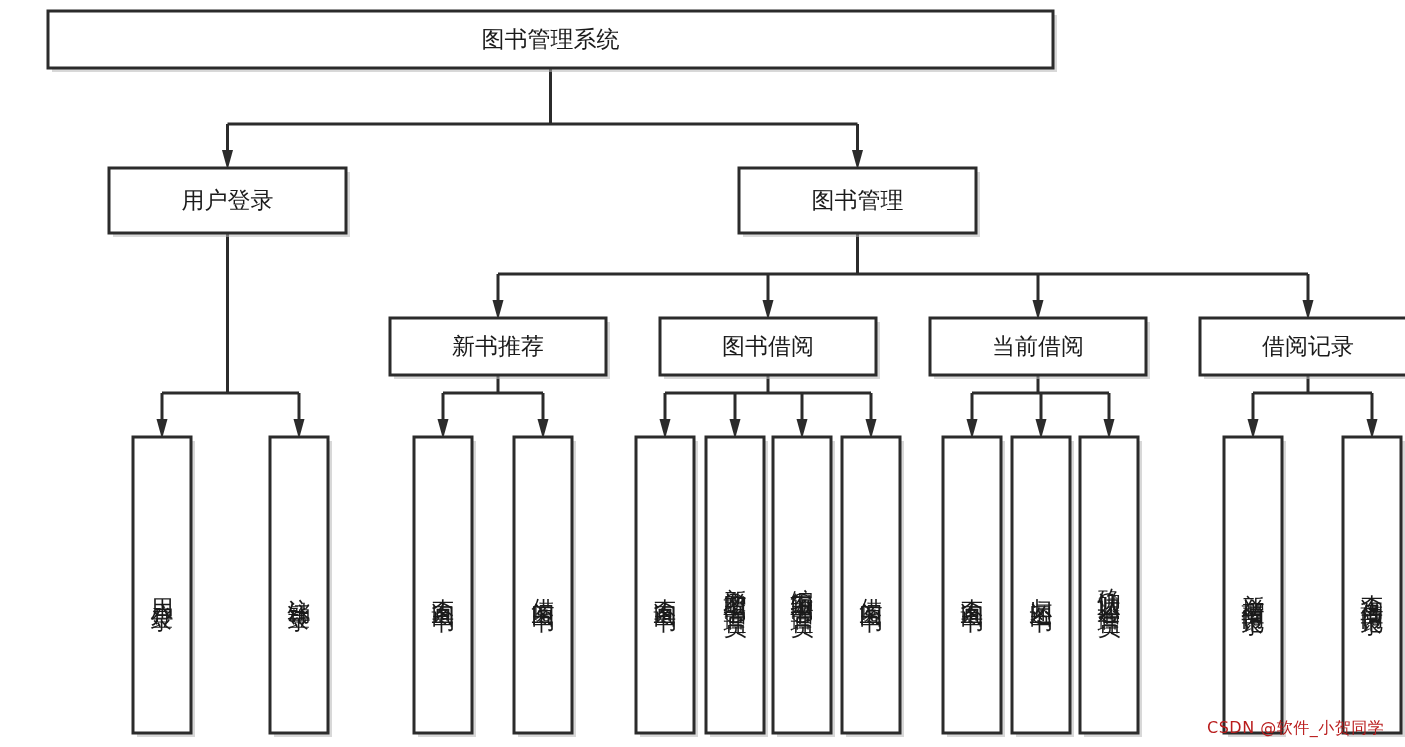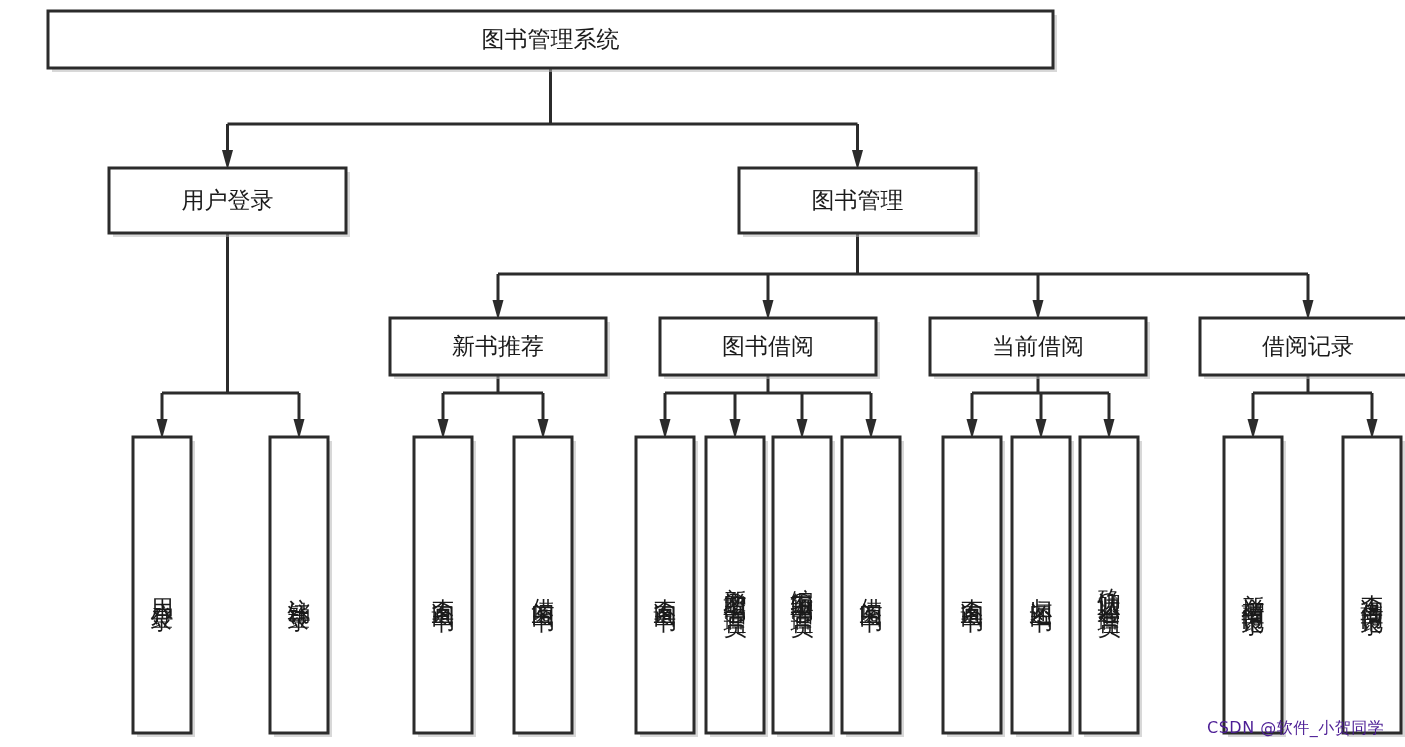--- a/index.html
+++ b/index.html
@@ -249,14 +249,14 @@
       <div class="vlabel" style="left: 608px; top: 451px; width: 58px; height: 274px; display: flex; align-items: center; justify-content: center;">查询图书</div>
       <div class="vlabel" style="left: 678px; top: 451px; width: 58px; height: 274px; display: flex; align-items: center; justify-content: center;">新增图书（管理员）</div>
       <div class="vlabel" style="left: 745px; top: 451px; width: 58px; height: 274px; display: flex; align-items: center; justify-content: center;">编辑图书（管理员）</div>
       <div class="vlabel" style="left: 814px; top: 451px; width: 58px; height: 274px; display: flex; align-items: center; justify-content: center;">借阅图书</div>
       <div class="vlabel" style="left: 915px; top: 451px; width: 58px; height: 274px; display: flex; align-items: center; justify-content: center;">查询图书</div>
       <div class="vlabel" style="left: 984px; top: 451px; width: 58px; height: 274px; display: flex; align-items: center; justify-content: center;">归还图书</div>
       <div class="vlabel" style="left: 1052px; top: 451px; width: 58px; height: 274px; display: flex; align-items: center; justify-content: center;">确认归还（管理员）</div>
       <div class="vlabel" style="left: 1196px; top: 451px; width: 58px; height: 274px; display: flex; align-items: center; justify-content: center;">新增借阅记录</div>
       <div class="vlabel" style="left: 1315px; top: 451px; width: 58px; height: 274px; display: flex; align-items: center; justify-content: center;">查询借阅记录</div>
     </div>
-  <div class="watermark" style="left: 1179px; top: 718px; color: #4c1d95;">CSDN @软件_小贺同学</div>
+  <div class="watermark" style="left: 1179px; top: 718px; color: #b91c1c;">CSDN @软件_小贺同学</div>
 </div>
 
 </body></html>

